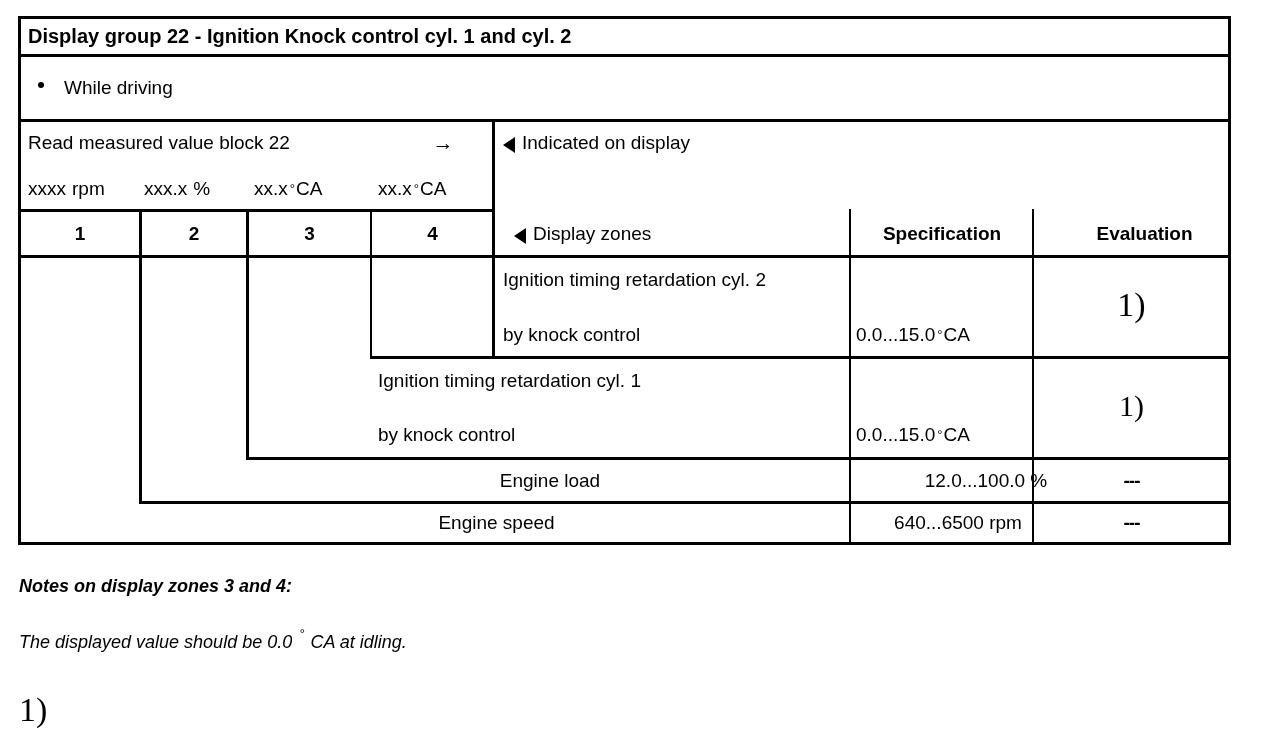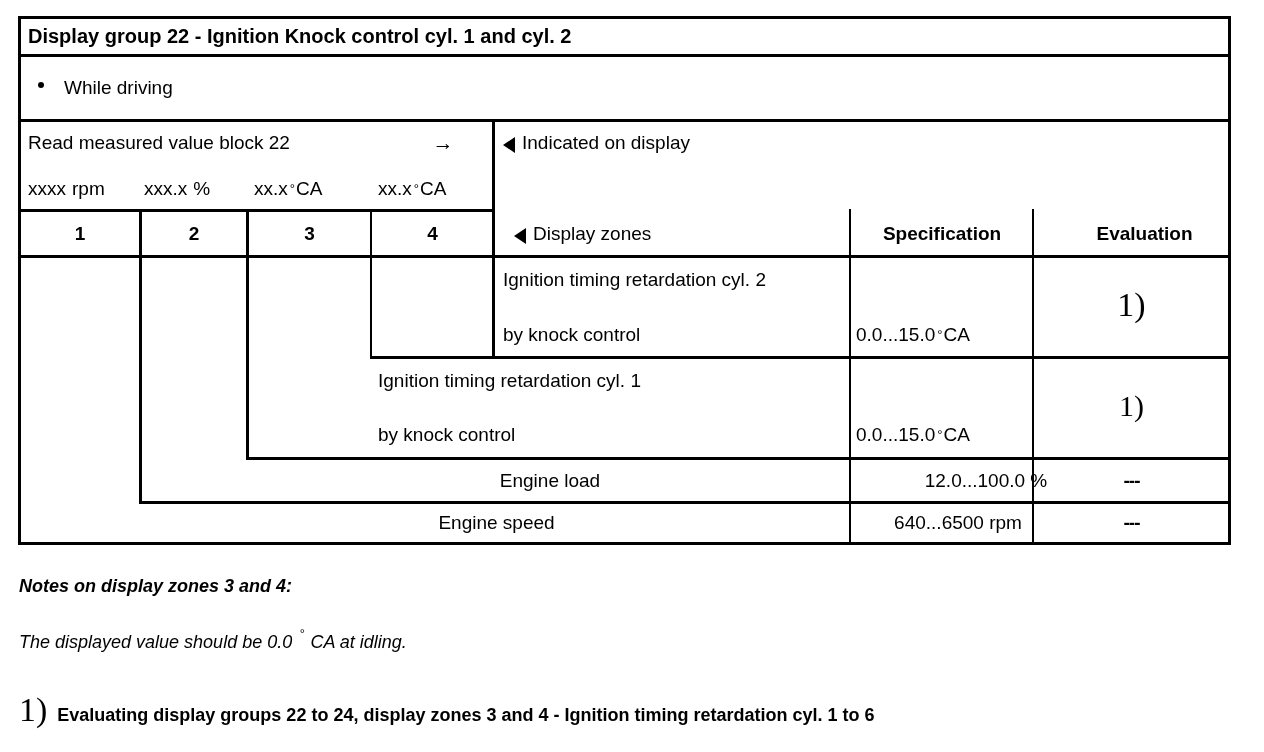--- a/index.html
+++ b/index.html
@@ -208,14 +208,13 @@
 <div class="note bold-ital" style="left:19px; top:576px;">Notes on display zones 3 and 4:</div>
 
 <div class="note plain-ital" style="left:19px; top:632px;">
   <span>The displayed value should be 0.0</span>
   <span class="deg">°</span>
   <span>CA at idling.</span>
 </div>
 
 <div class="footnote-row" style="left:19px; top:693px;">
   <span class="fn-mark">1)</span>
-  <span class="footnote-text">Evaluating display groups 22 to 24, display zones 3 and 4 - Ignition timing retardation cyl. 1 to 6</span>
 </div>
 
 </body></html>

